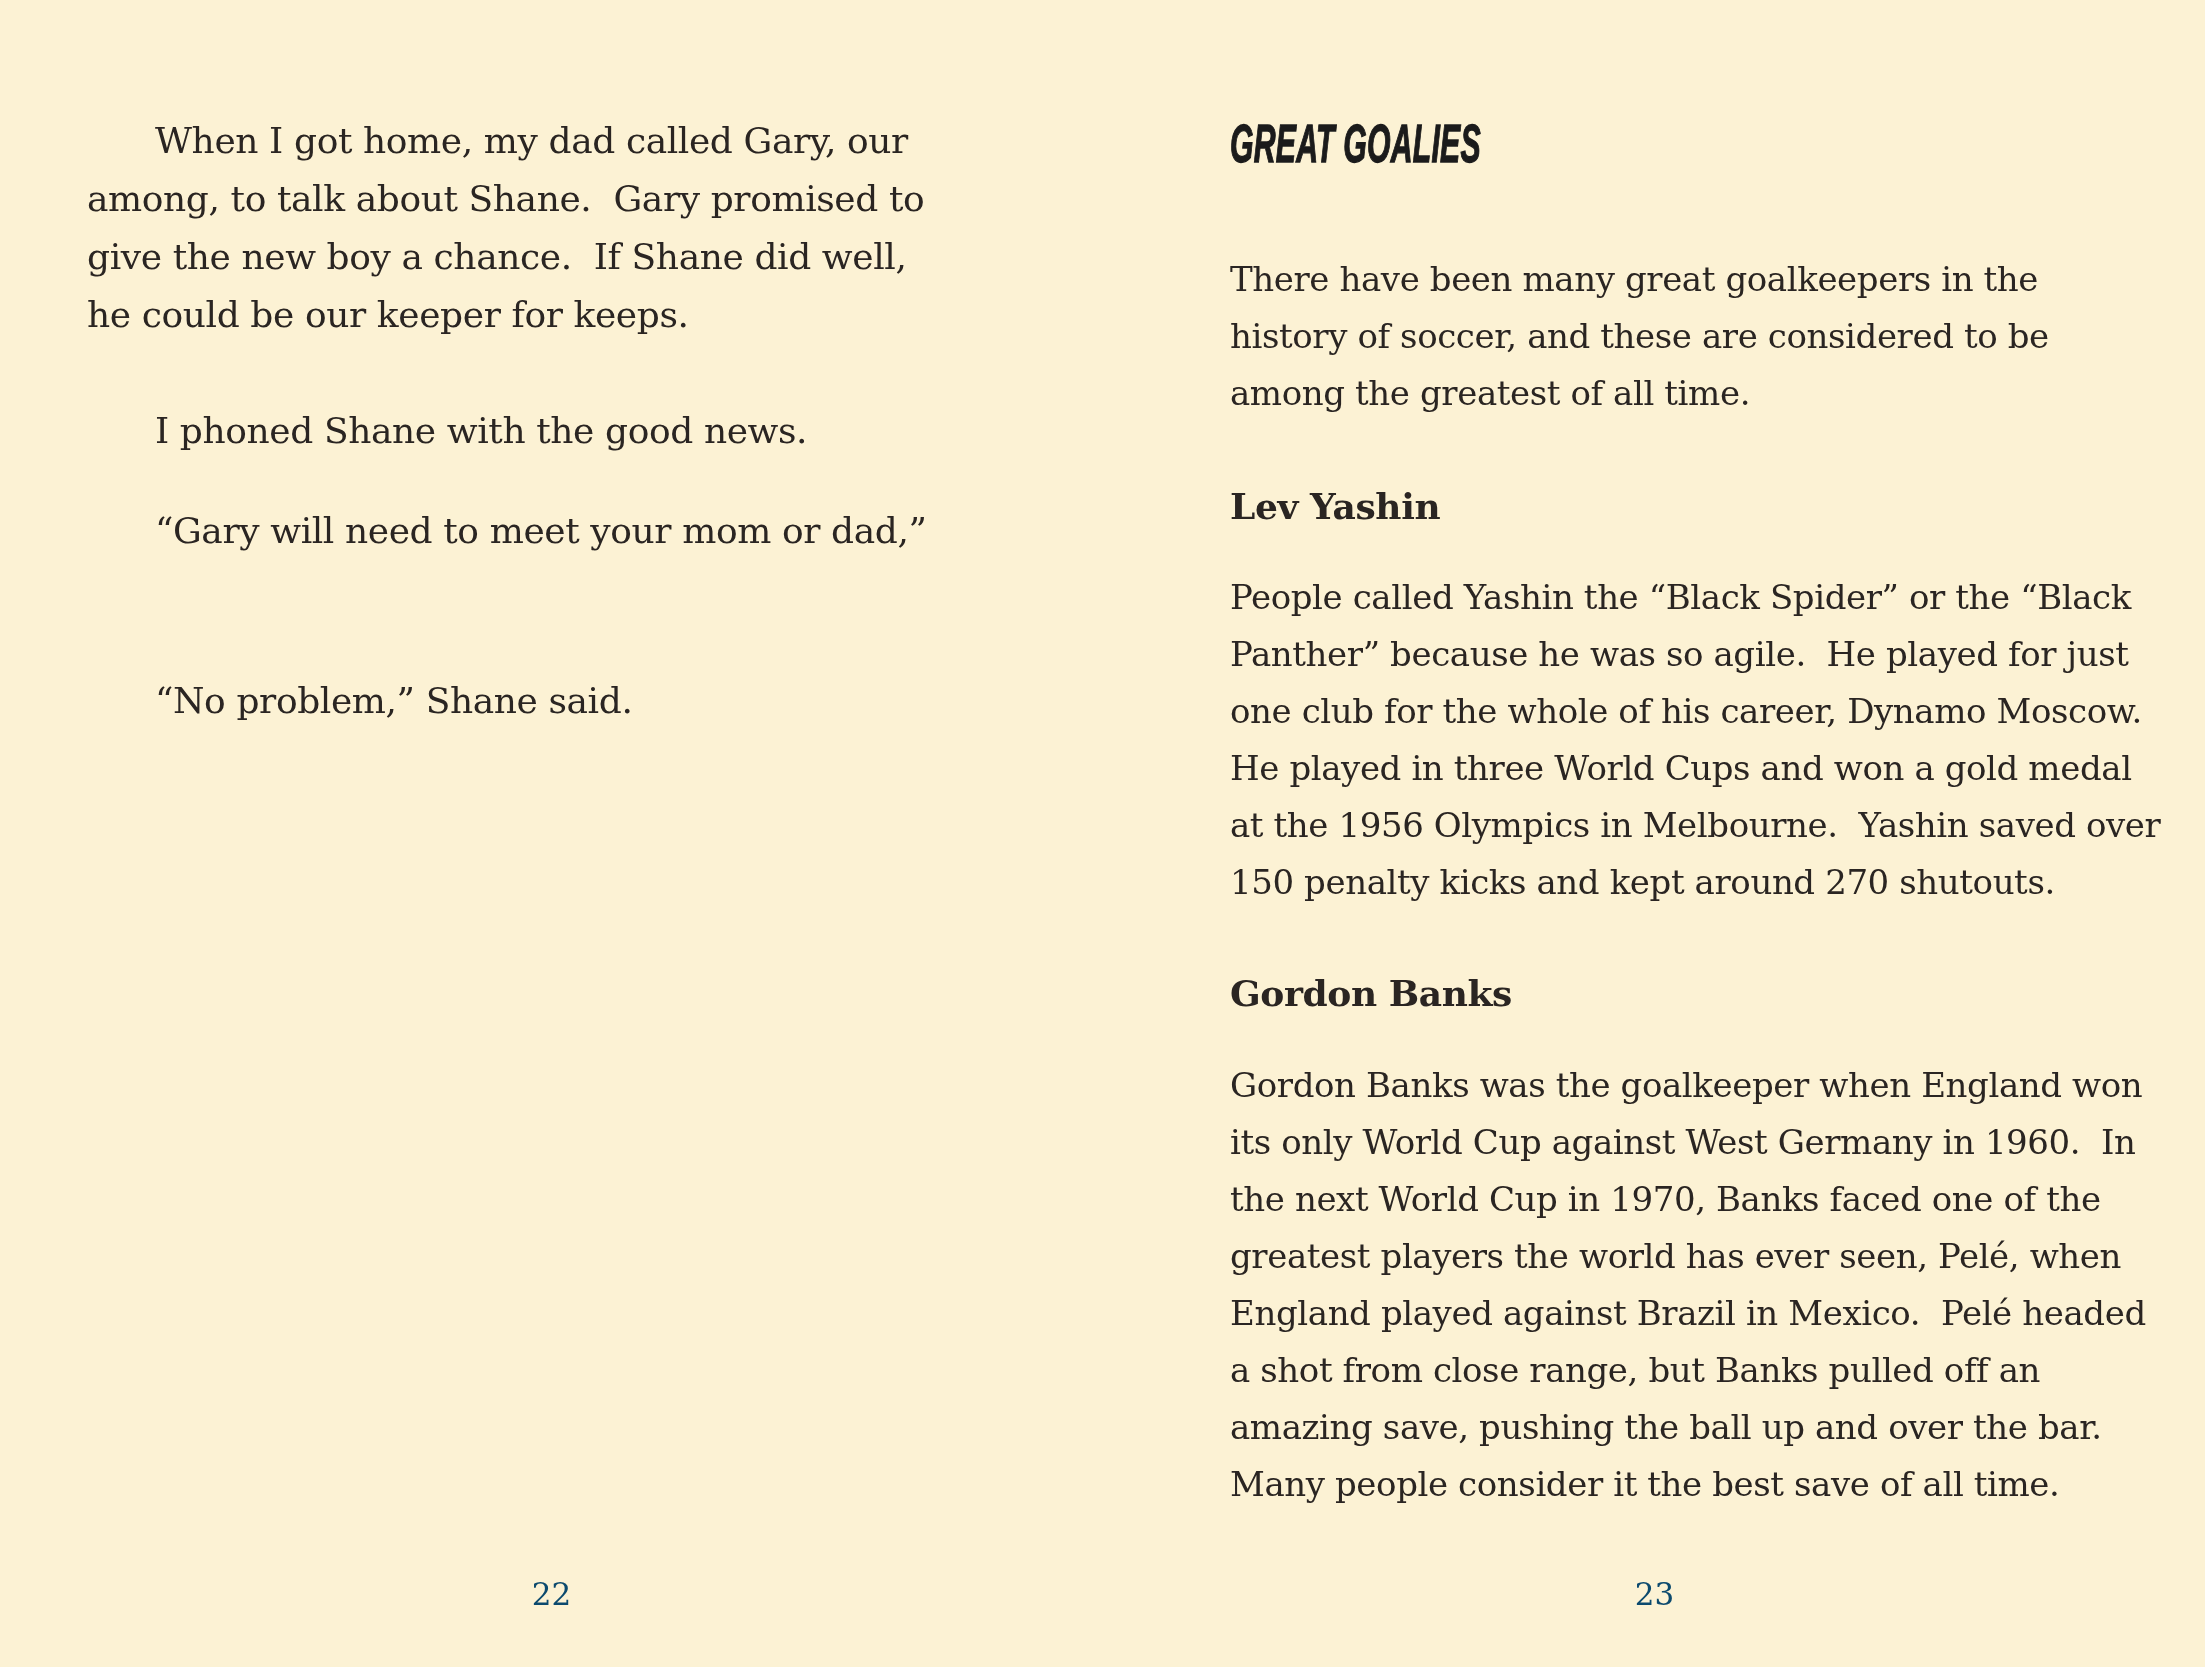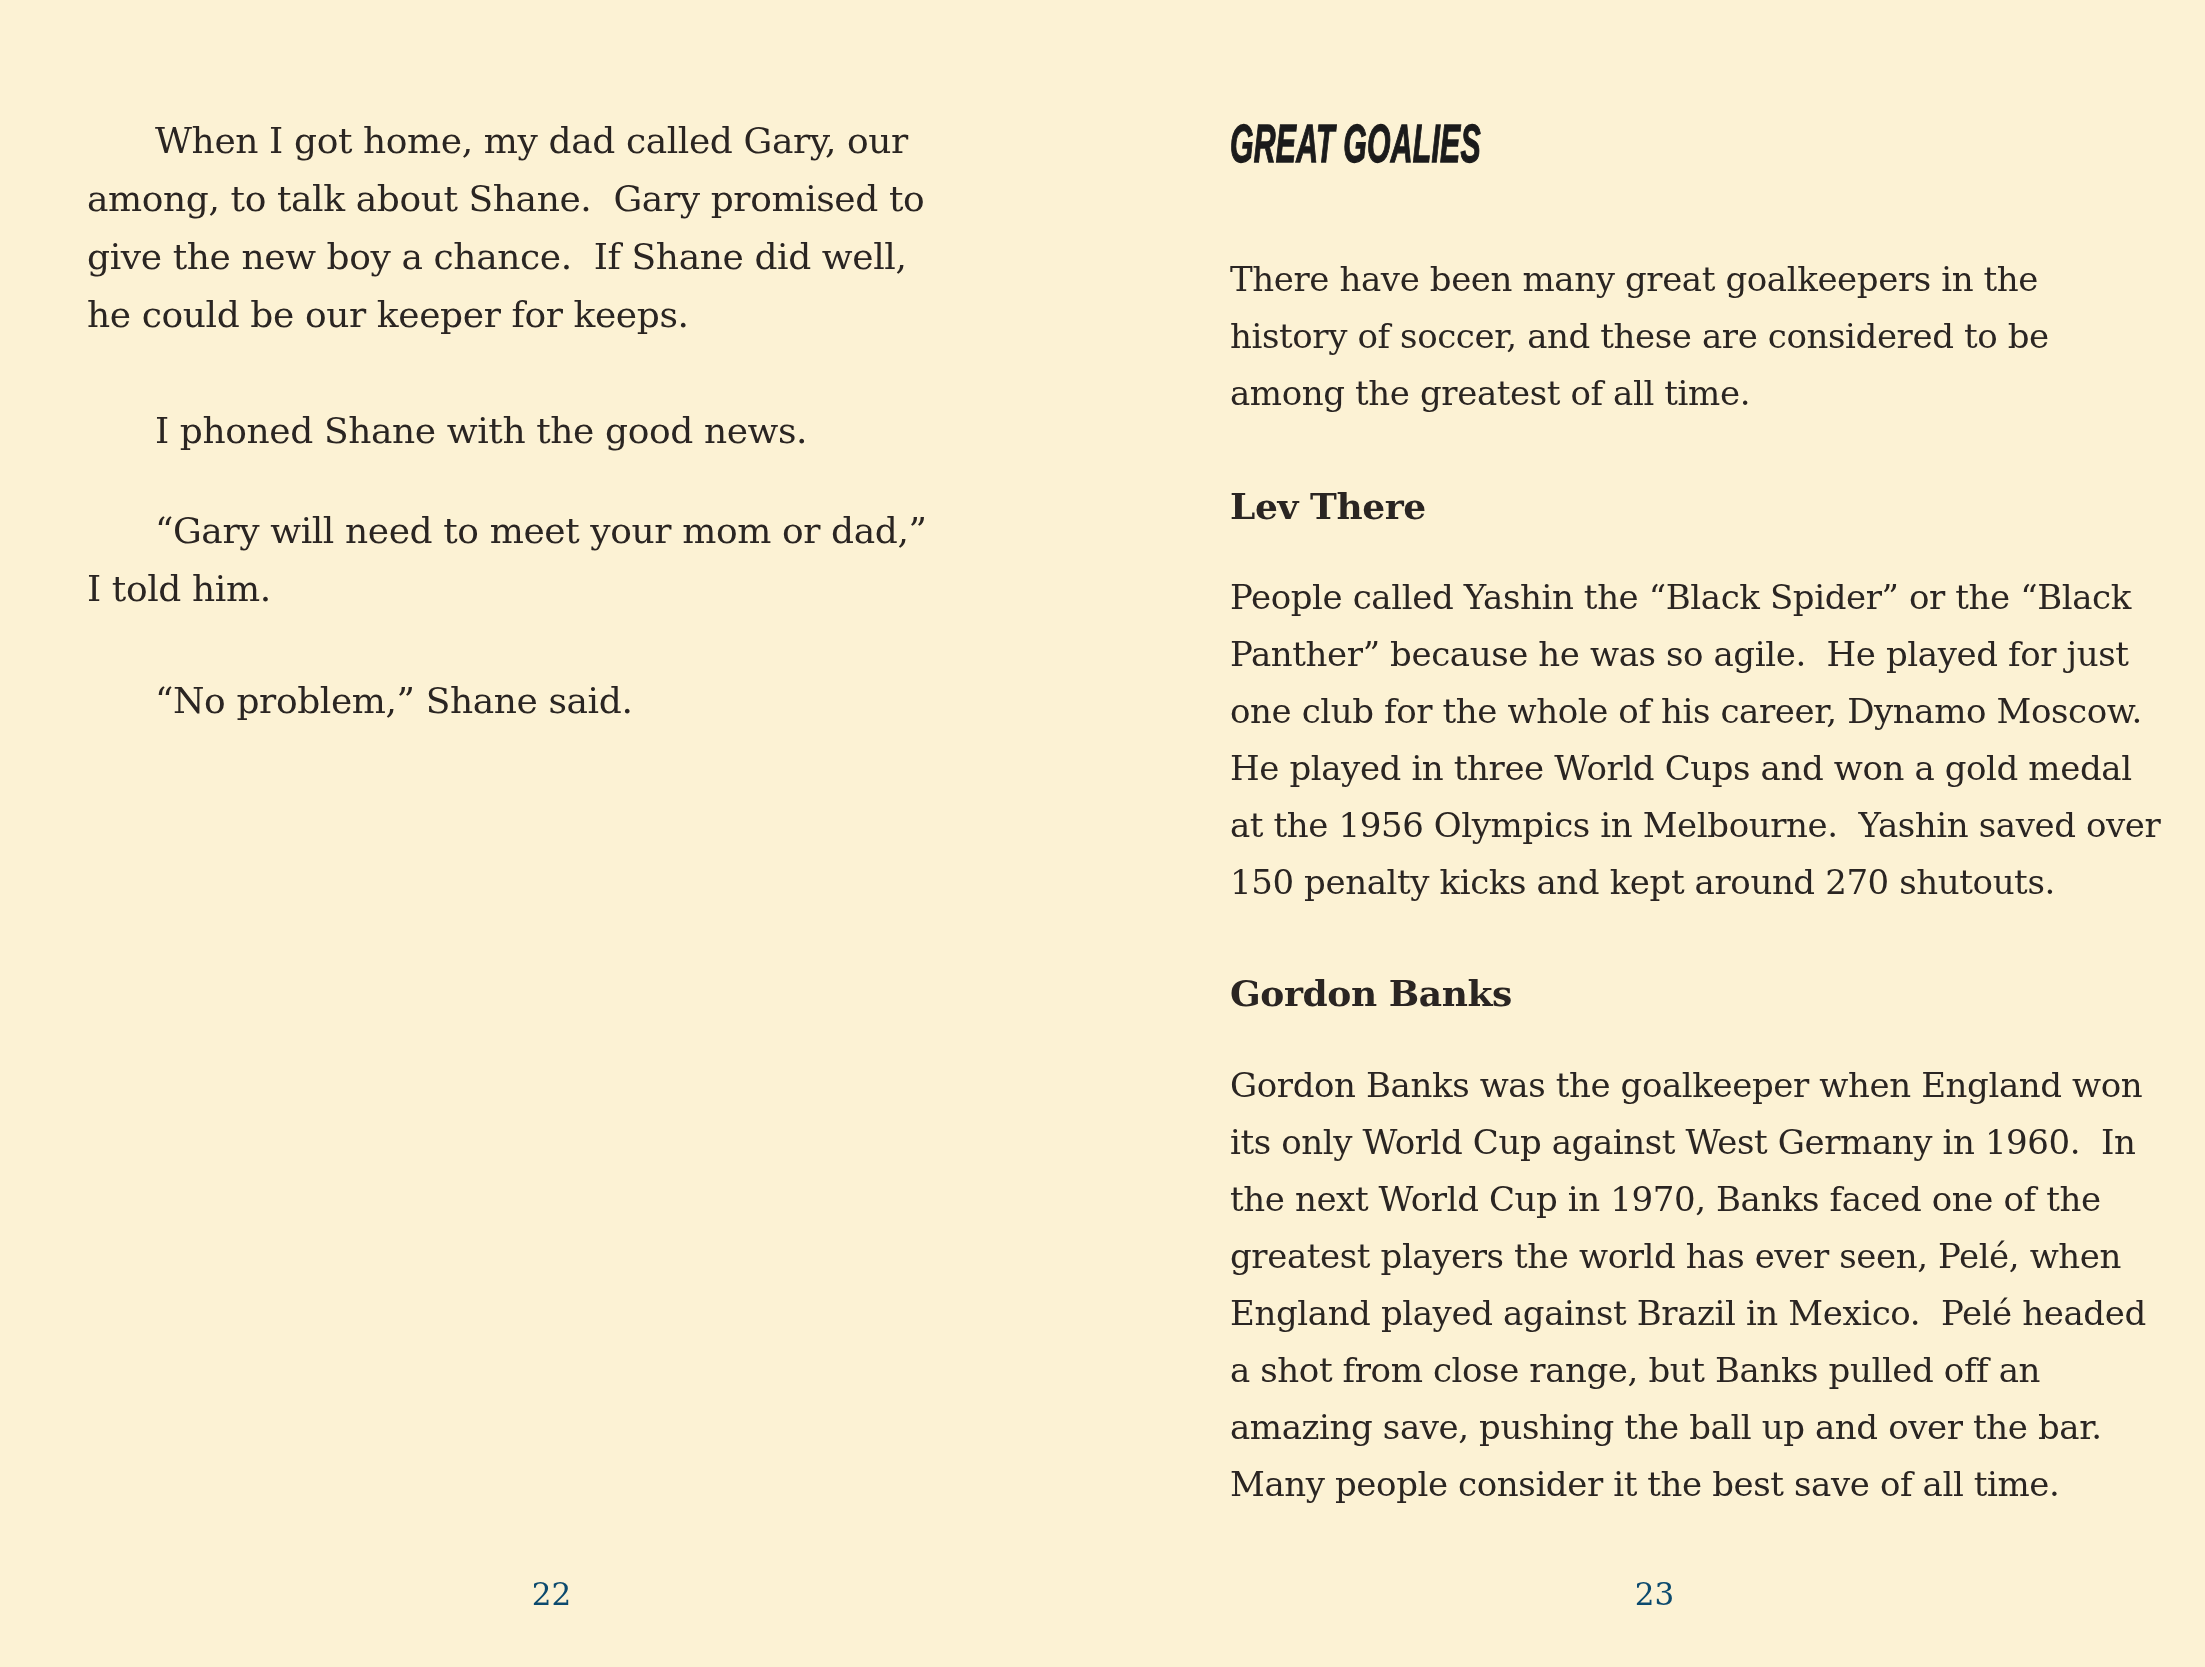--- a/index.html
+++ b/index.html
@@ -58,41 +58,40 @@
       <div class="line">give the new boy a chance.  If Shane did well,</div>
       <div class="line">he could be our keeper for keeps.</div>
     </div>
 
     <div class="para" style="top:402px">
       <div class="line indent">I phoned Shane with the good news.</div>
     </div>
 
     <div class="para" style="top:502px">
       <div class="line indent">“Gary will need to meet your mom or dad,”</div>
-      <div class="line">I told him.</div>
     </div>
 
     <div class="para" style="top:672px">
       <div class="line indent">“No problem,” Shane said.</div>
     </div>
 
     <div class="pagenum">22</div>
   </section>
 
   <section class="page right">
 
     <h1 class="heading">GREAT GOALIES</h1>
 
     <div class="para" style="top:235px">
       <div class="line">There have been many great goalkeepers in the</div>
       <div class="line">history of soccer, and these are considered to be</div>
       <div class="line">among the greatest of all time.</div>
     </div>
 
-    <h2 class="subhead" style="top:488px">Lev There</h2>
+    <h2 class="subhead" style="top:488px">Lev Yashin</h2>
 
     <div class="para" style="top:553px">
       <div class="line">People called Yashin the “Black Spider” or the “Black</div>
       <div class="line">Panther” because he was so agile.  He played for just</div>
       <div class="line">one club for the whole of his career, Dynamo Moscow.</div>
       <div class="line">He played in three World Cups and won a gold medal</div>
       <div class="line">at the 1956 Olympics in Melbourne.  Yashin saved over</div>
       <div class="line">150 penalty kicks and kept around 270 shutouts.</div>
     </div>
 

